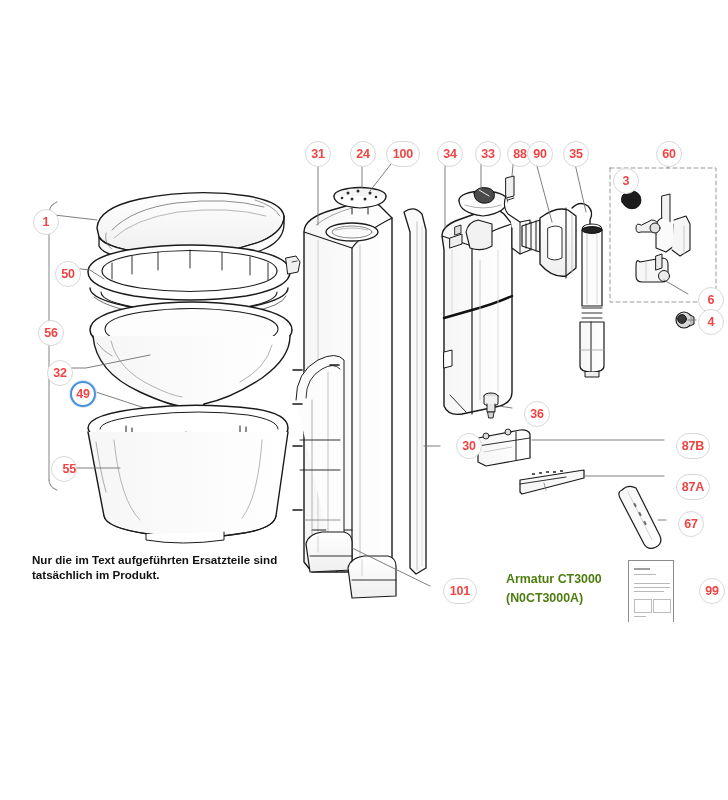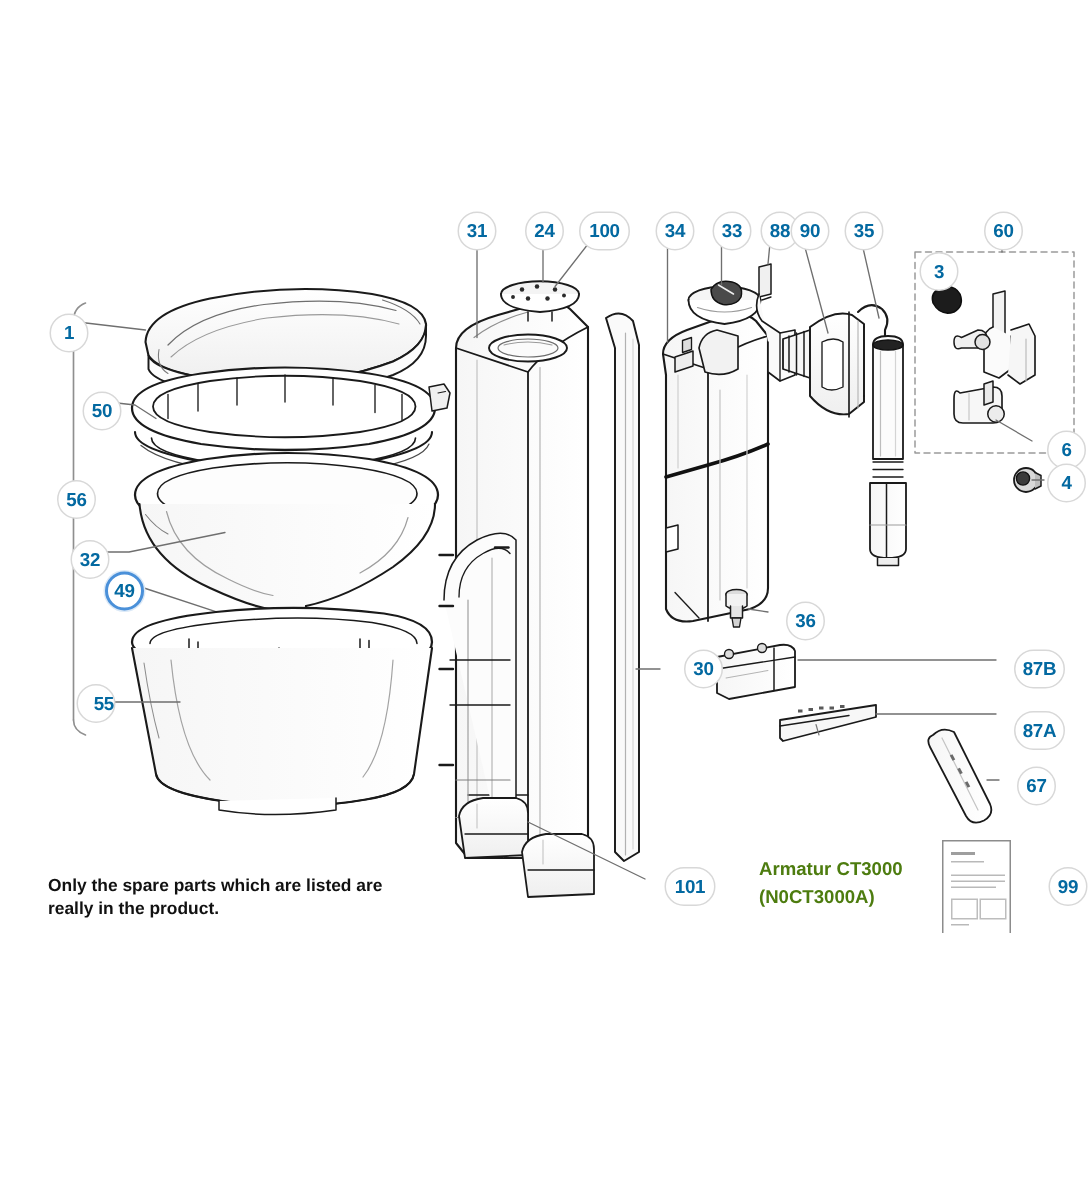--- a/index.html
+++ b/index.html
@@ -11,21 +11,21 @@
     -webkit-font-smoothing:antialiased;
   }
   #diagram-root{position:absolute;inset:0;}
   svg#scene{position:absolute;left:0;top:0;width:728px;height:800px;}
 
   
   .callout{position:absolute;width:26px;height:26px;border-radius:50%;
     border:1.2px solid #c9c9c9;background:#ffffff;
     display:flex;align-items:center;justify-content:center;
     font-size:12.5px;font-weight:bold;letter-spacing:-0.2px;
-    color:#0369a1;box-sizing:border-box;z-index:6;}
+    color:#ef4444;box-sizing:border-box;z-index:6;}
   .callout.wide{width:34px;border-radius:17px;}
   .callout.sel{border:2.2px solid #4a90d9;box-shadow:0 0 0 1px #dbe9f7;}
   .callout.plain{border-color:#d8d8d8;}
 
   
   .note-block{position:absolute;z-index:7;font-size:11.6px;font-weight:bold;
     line-height:15.4px;color:#111;white-space:pre-line;}
   .armatur{position:absolute;z-index:7;font-size:12.4px;font-weight:bold;
     line-height:19px;color:#4d7c0f;white-space:pre-line;}
 
@@ -369,22 +369,22 @@
     <div class="dtitle" style="left:5px;top:7px;width:16px;"></div>
     <div class="dl" style="left:5px;top:13px;width:22px;"></div>
     <div class="dl" style="left:5px;top:22px;width:36px;"></div>
     <div class="dl" style="left:5px;top:26px;width:36px;"></div>
     <div class="dl" style="left:5px;top:30px;width:30px;"></div>
     <div class="dblk" style="left:5px;top:38px;width:16px;height:12px;"></div>
     <div class="dblk" style="left:24px;top:38px;width:16px;height:12px;"></div>
     <div class="dl" style="left:5px;top:55px;width:12px;"></div>
   </div>
 
-  <div class="note-block" style="left:32px;top:583px;">Only the spare parts which are listed are
-really in the product.</div>
+  <div class="note-block" style="left:32px;top:552px;">Nur die im Text aufgeführten Ersatzteile sind
+tatsächlich im Produkt.</div>
 
   <div class="armatur" style="left:506px;top:570px;">Armatur CT3000</div>
   <div class="armatur" style="left:506px;top:589px;">(N0CT3000A)</div>
 
   <div id="callout-layer">
       <div class="callout plain" style="left: 33px; top: 209px;">
         <span>1</span>
       </div>
       <div class="callout plain" style="left: 55px; top: 261px;">
         <span>50</span>

